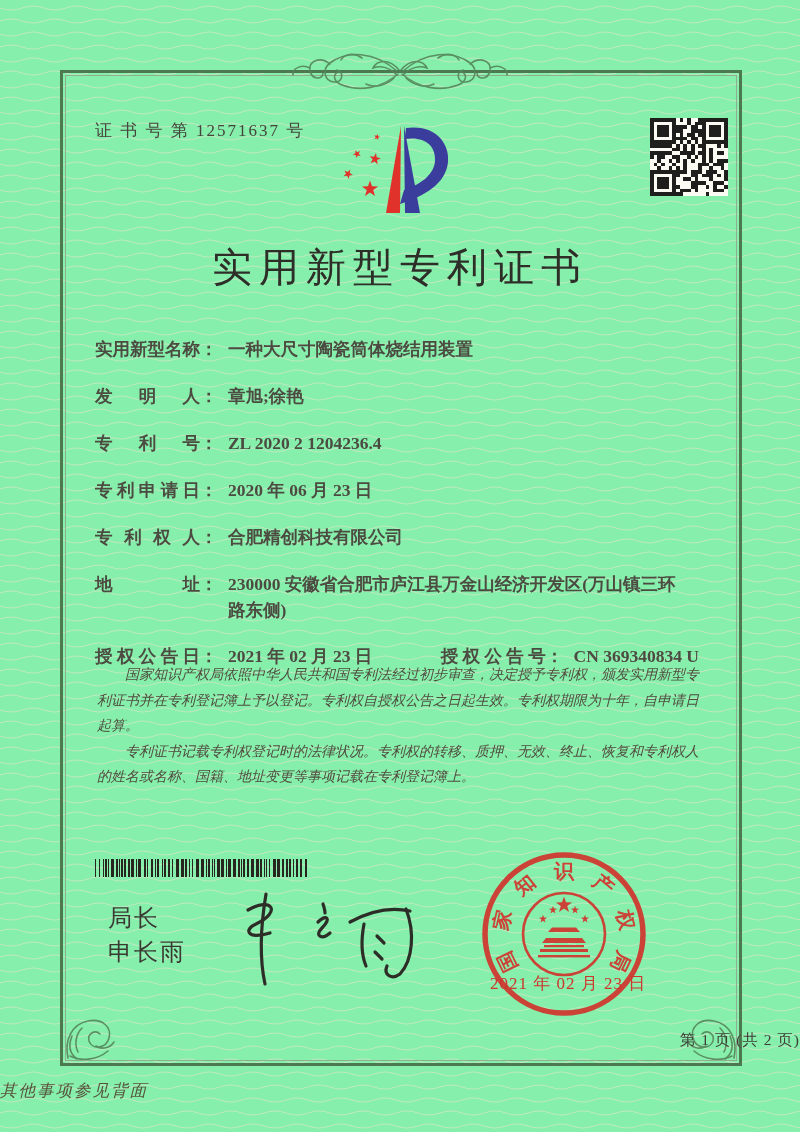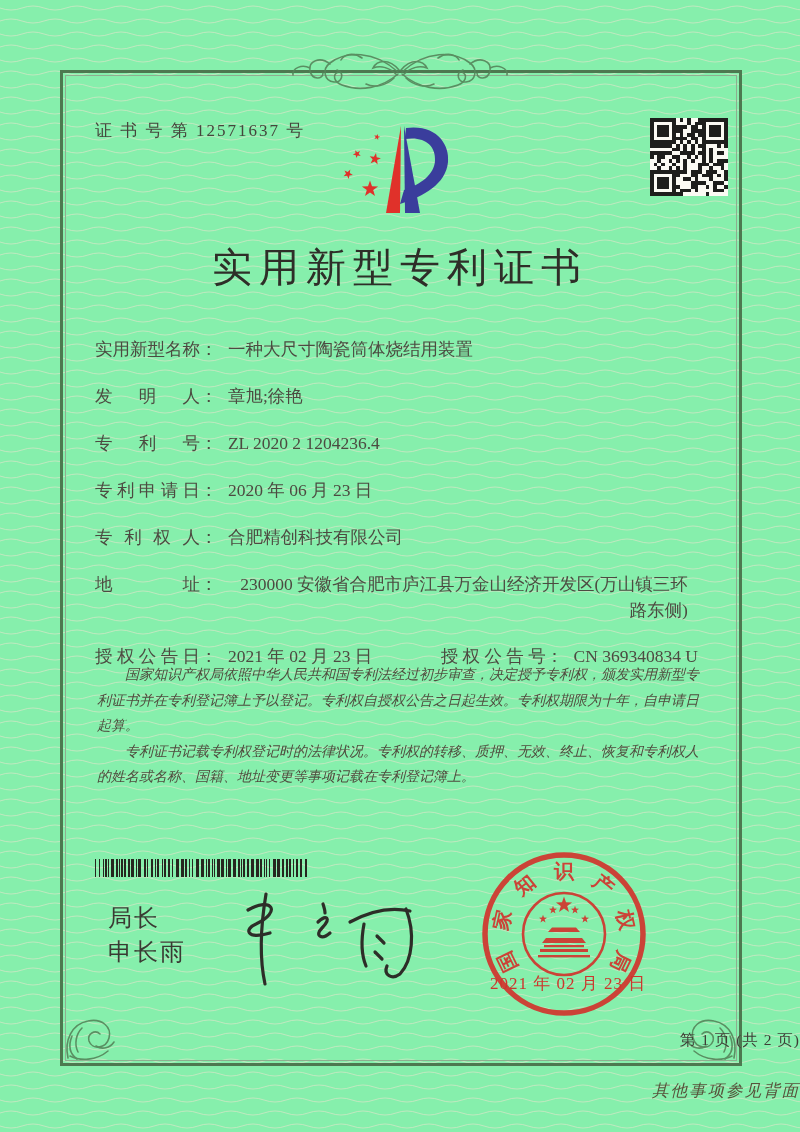--- a/index.html
+++ b/index.html
@@ -9,39 +9,39 @@
   .layer{position:absolute;z-index:2;}
   .bframe{position:absolute;left:60px;top:70px;width:676px;height:990px;
           border:3px solid #4d7950;z-index:1;}
   .bframe-inner{position:absolute;left:2px;top:2px;right:2px;bottom:2px;border:1px solid #8fae90;}
   .cert-no{left:95px;top:119px;font-size:17px;letter-spacing:2px;color:#45453c;}
   .logo{left:340px;top:114px;}
   .qr{left:650px;top:118px;}
   .title{left:0;right:0;top:240px;text-align:center;font-size:40px;font-weight:normal;
          letter-spacing:7px;color:#2e2e28;}
   .fields{left:95px;top:336px;width:616px;font-size:17.5px;color:#4c4b41;}
-  .frow{margin-bottom:20px;line-height:27px;white-space:nowrap;}
+  .frow{margin-bottom:20px;line-height:27px;white-space:nowrap;font-weight:bold;}
   .flabel{display:inline-block;width:105px;text-align:justify;text-align-last:justify;vertical-align:top;}
   .colon{display:inline-block;vertical-align:top;}
   .fvalue{display:inline-block;margin-left:6px;vertical-align:top;}
-  .fvalue.wrap{white-space:normal;width:460px;line-height:26px;text-align:right;}
+  .fvalue.wrap{white-space:normal;width:460px;line-height:26px;}
   .row-dual .pair2{margin-left:64px;}
   .paras{left:97px;top:662px;width:610px;font-size:14px;line-height:25.5px;color:#4f4c3e;
          font-style:italic;}
   .paras p{margin:0;text-indent:2em;}
   .barcode{left:95px;top:859px;}
   .signer{left:108px;top:906px;font-family:"Liberation Sans","DejaVu Sans",sans-serif;
           font-size:24px;color:#3a3a33;line-height:24px;}
   .signer div{margin-bottom:10px;letter-spacing:2px;}
   .autograph{left:222px;top:880px;}
   .seal{left:478px;top:848px;opacity:.95;}
   .seal-date{left:468px;top:972px;width:200px;text-align:center;color:#cc362d;
              font-size:17px;letter-spacing:1px;z-index:3;}
   .page-num{left:0;right:0;top:1030px;text-align:right;font-size:15.5px;color:#3e3d36;letter-spacing:1px;}
-  .back-note{left:0;right:0;top:1080px;text-align:right;font-size:16.5px;color:#57523b;
+  .back-note{left:0;right:0;top:1080px;text-align:left;font-size:16.5px;color:#57523b;
              font-style:italic;letter-spacing:2px;font-family:Liberation Serif, serif;}
   .ornament-top{left:278px;top:42px;z-index:1;}
   .corner{top:1006px;z-index:1;}
 </style>
 </head>
 <body>
 
 <div class="page">
 
   <svg class="wm" id="wm" width="800" height="1132">

